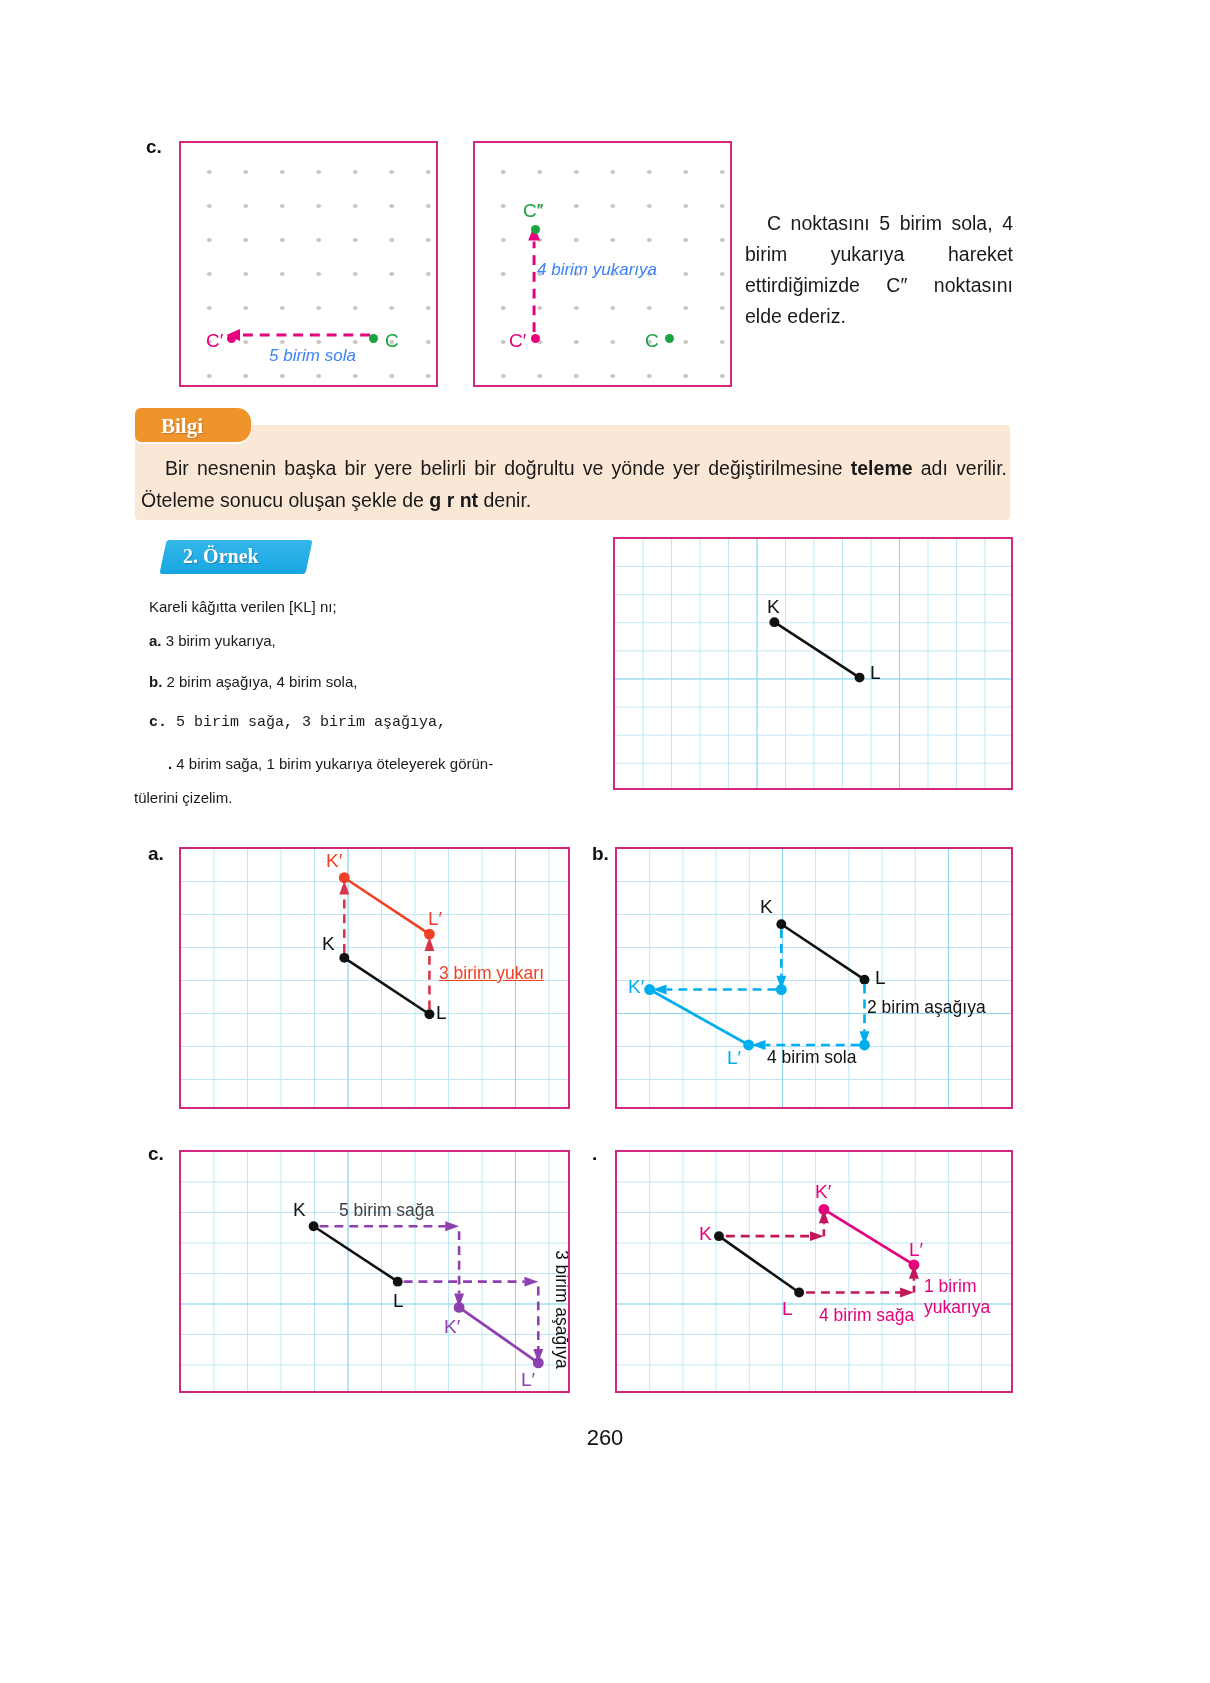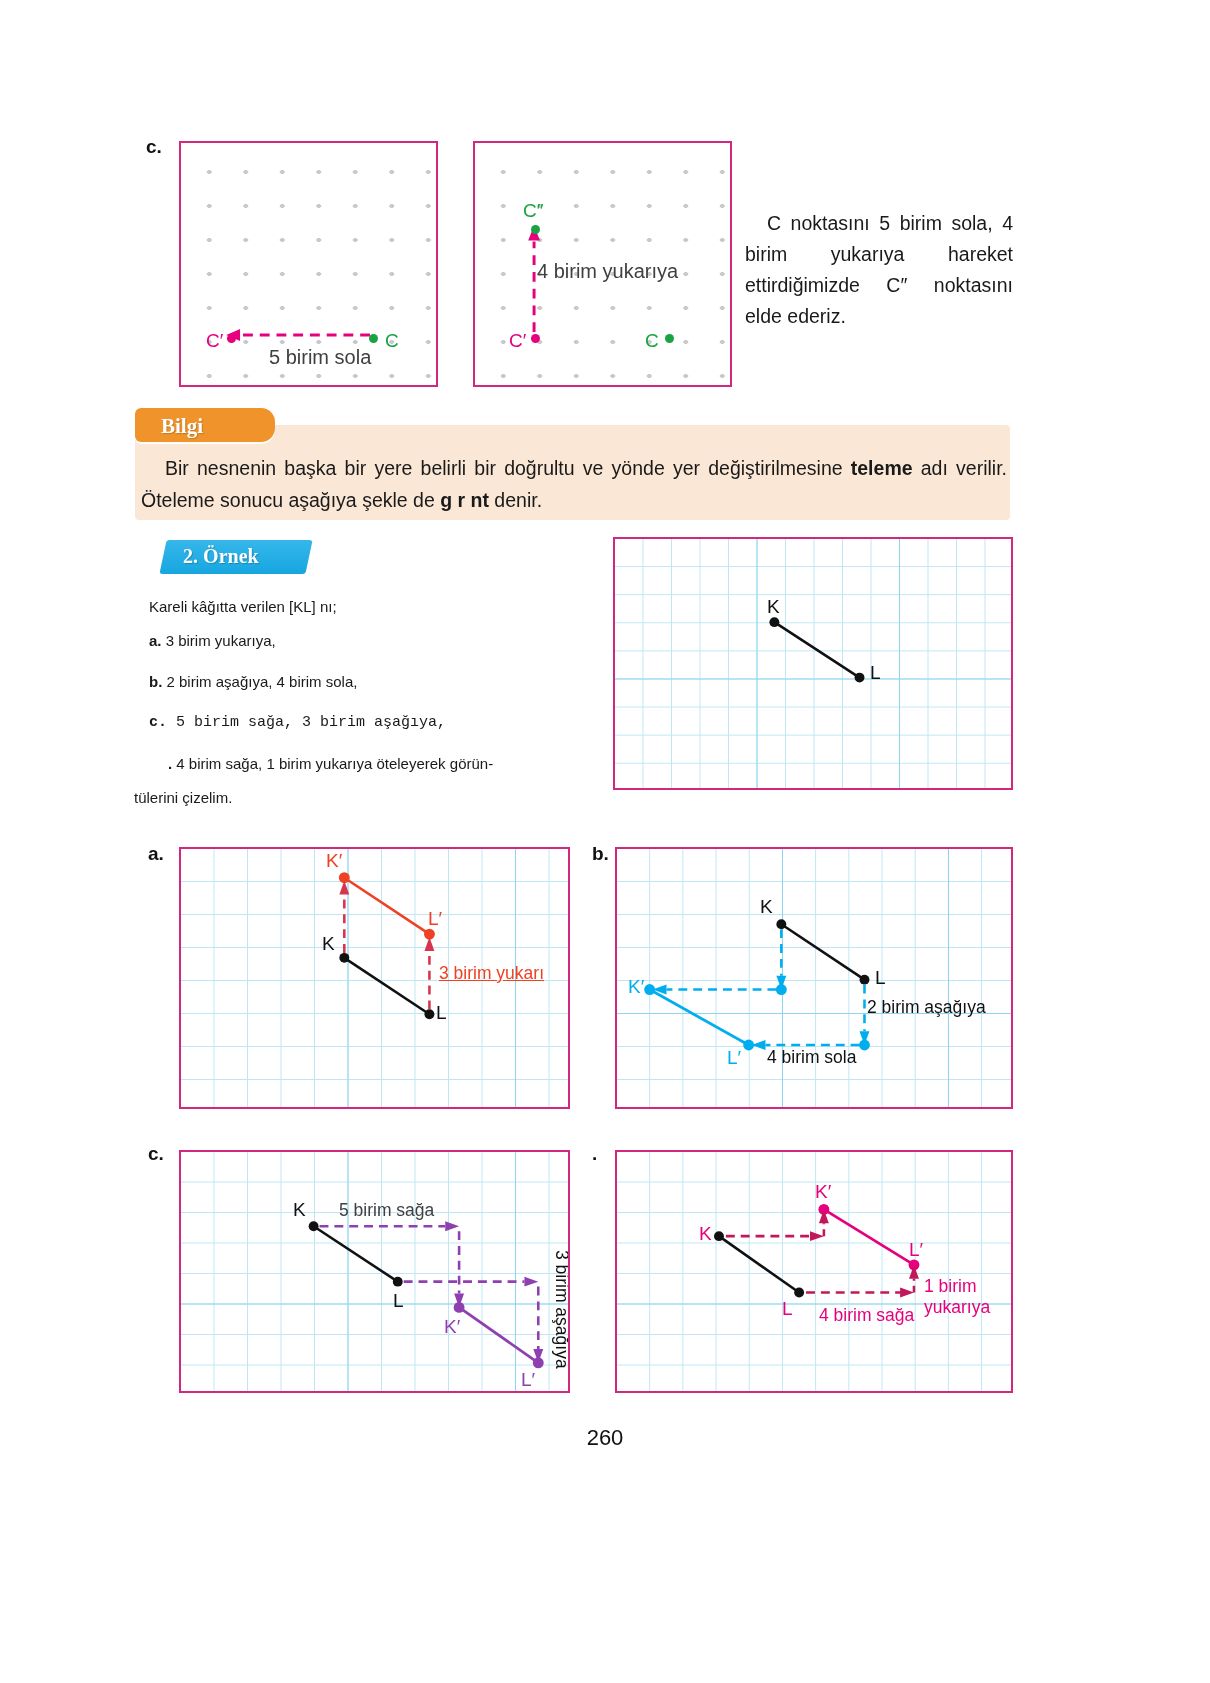--- a/index.html
+++ b/index.html
@@ -33,33 +33,33 @@
   }
 
   .ptdot { position:absolute; width:9px; height:9px; border-radius:50%; }
   .ptdot.green { background:#19a341; }
   .ptdot.pink  { background:#e6007e; }
 
   .ptlabel { position:absolute; font-size:19px; line-height:1; }
   .ptlabel.green { color:#19a341; }
   .ptlabel.pink  { color:#e6007e; }
 
-  .measure { position:absolute; font-size:20px; color:#404040; white-space:nowrap; }
+  .measure { position:absolute; font-size:17px; color:#3b82f6; white-space:nowrap;font-style:italic; }
 
   
   #bilgi-box {
     position:absolute;
     left:135px; top:425px; width:875px; height:95px;
     background:#fbe7d5;
     border-radius:4px;
   }
   #bilgi-tab {
     position:absolute;
     left:135px; top:408px;
-    width:140px; height:34px;
+    width:116px; height:34px;
     background:#f0932b;
     border-radius:6px 14px 14px 6px;
     box-shadow:0 2px 0 rgba(255,255,255,.9);
   }
   #bilgi-tab span {
     position:absolute; left:26px; top:6px;
     color:#fff; font-family:"Liberation Serif", serif;
     font-weight:bold; font-size:21px;
     text-shadow:1px 1px 1px rgba(0,0,0,.18);
   }
@@ -177,21 +177,21 @@
 
   <div id="right-para">
     <span style="display:inline-block;width:22px;"></span><span>C noktasını 5 birim sola, 4 birim yukarıya hareket ettirdiğimizde C″ noktasını elde ederiz.</span>
   </div>
 
   <div id="bilgi-box"></div>
   <div id="bilgi-tab">
     <span>Bilgi</span>
   </div>
   <div id="bilgi-text">
-    <span style="display:inline-block;width:24px;"></span><span>Bir nesnenin başka bir yere belirli bir doğrultu ve yönde yer değiştirilmesine </span><b>teleme</b><span> adı verilir. </span><span>Öteleme sonucu aşağıya şekle de </span><b>g  r  nt</b><span>  denir.</span>
+    <span style="display:inline-block;width:24px;"></span><span>Bir nesnenin başka bir yere belirli bir doğrultu ve yönde yer değiştirilmesine </span><b>teleme</b><span> adı verilir. </span><span>Öteleme sonucu oluşan şekle de </span><b>g  r  nt</b><span>  denir.</span>
   </div>
 
   <div id="ornek-tab">
     <span>2. Örnek</span>
   </div>
 
   <div class="btext" style="left:149px; top:598px;">Kareli kâğıtta verilen [KL] nı;</div>
 
   <div class="btext" style="left:149px; top:632px;">
     <b>a.</b>

